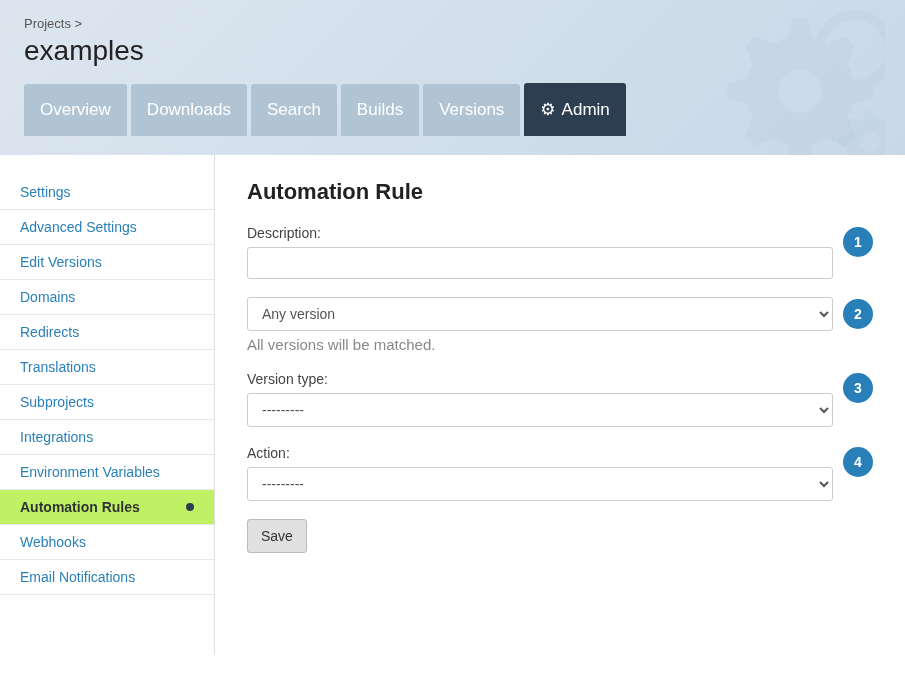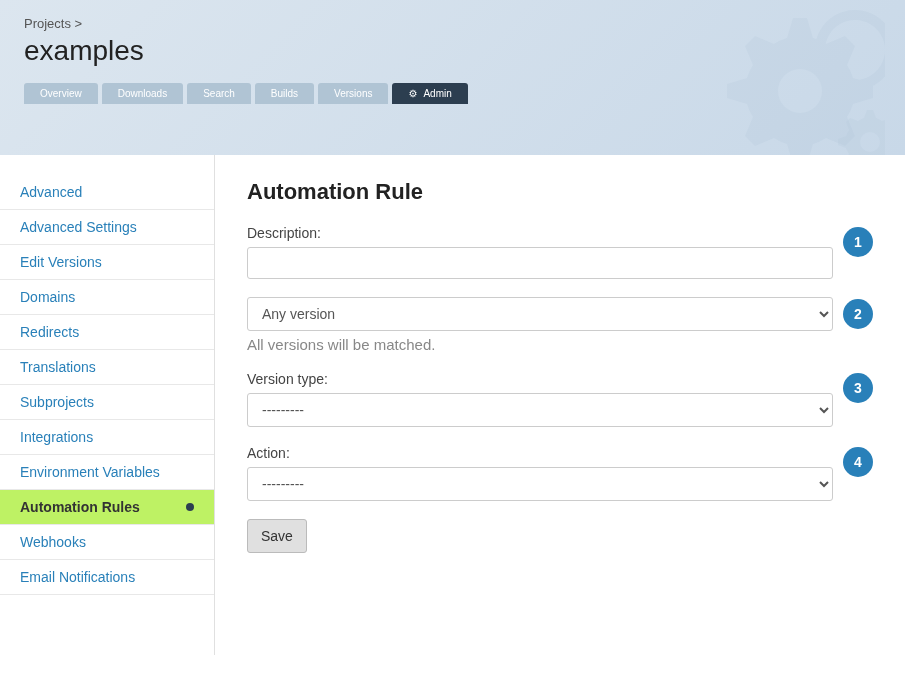--- a/index.html
+++ b/index.html
@@ -29,27 +29,27 @@
       font-weight: normal;
       color: #222;
       margin-bottom: 16px;
     }
     .nav-tabs {
       display: flex;
       gap: 4px;
       align-items: flex-end;
     }
     .nav-tab {
-      padding: 5px 16px;
+      padding: 16px 16px;
       background: #b0c4d4;
       color: #fff;
       border: none;
       border-radius: 3px 3px 0 0;
       cursor: pointer;
-      font-size: 10px;
+      font-size: 17px;
       font-weight: normal;
       text-decoration: none;
       display: inline-block;
     }
     .nav-tab.active {
       background: #2c3e50;
       color: #fff;
       display: flex;
       align-items: center;
       gap: 6px;
@@ -206,21 +206,21 @@
     <a class="nav-tab active">
       <span>⚙</span>
       <span>Admin</span>
     </a>
   </nav>
 </div>
 
 <div class="content">
 
   <aside class="sidebar">
-    <a class="sidebar-item">Advanced</a>
+    <a class="sidebar-item">Settings</a>
     <a class="sidebar-item">Advanced Settings</a>
     <a class="sidebar-item">Edit Versions</a>
     <a class="sidebar-item">Domains</a>
     <a class="sidebar-item">Redirects</a>
     <a class="sidebar-item">Translations</a>
     <a class="sidebar-item">Subprojects</a>
     <a class="sidebar-item">Integrations</a>
     <a class="sidebar-item">Environment Variables</a>
     <a class="sidebar-item active">
       <span>Automation Rules</span>

